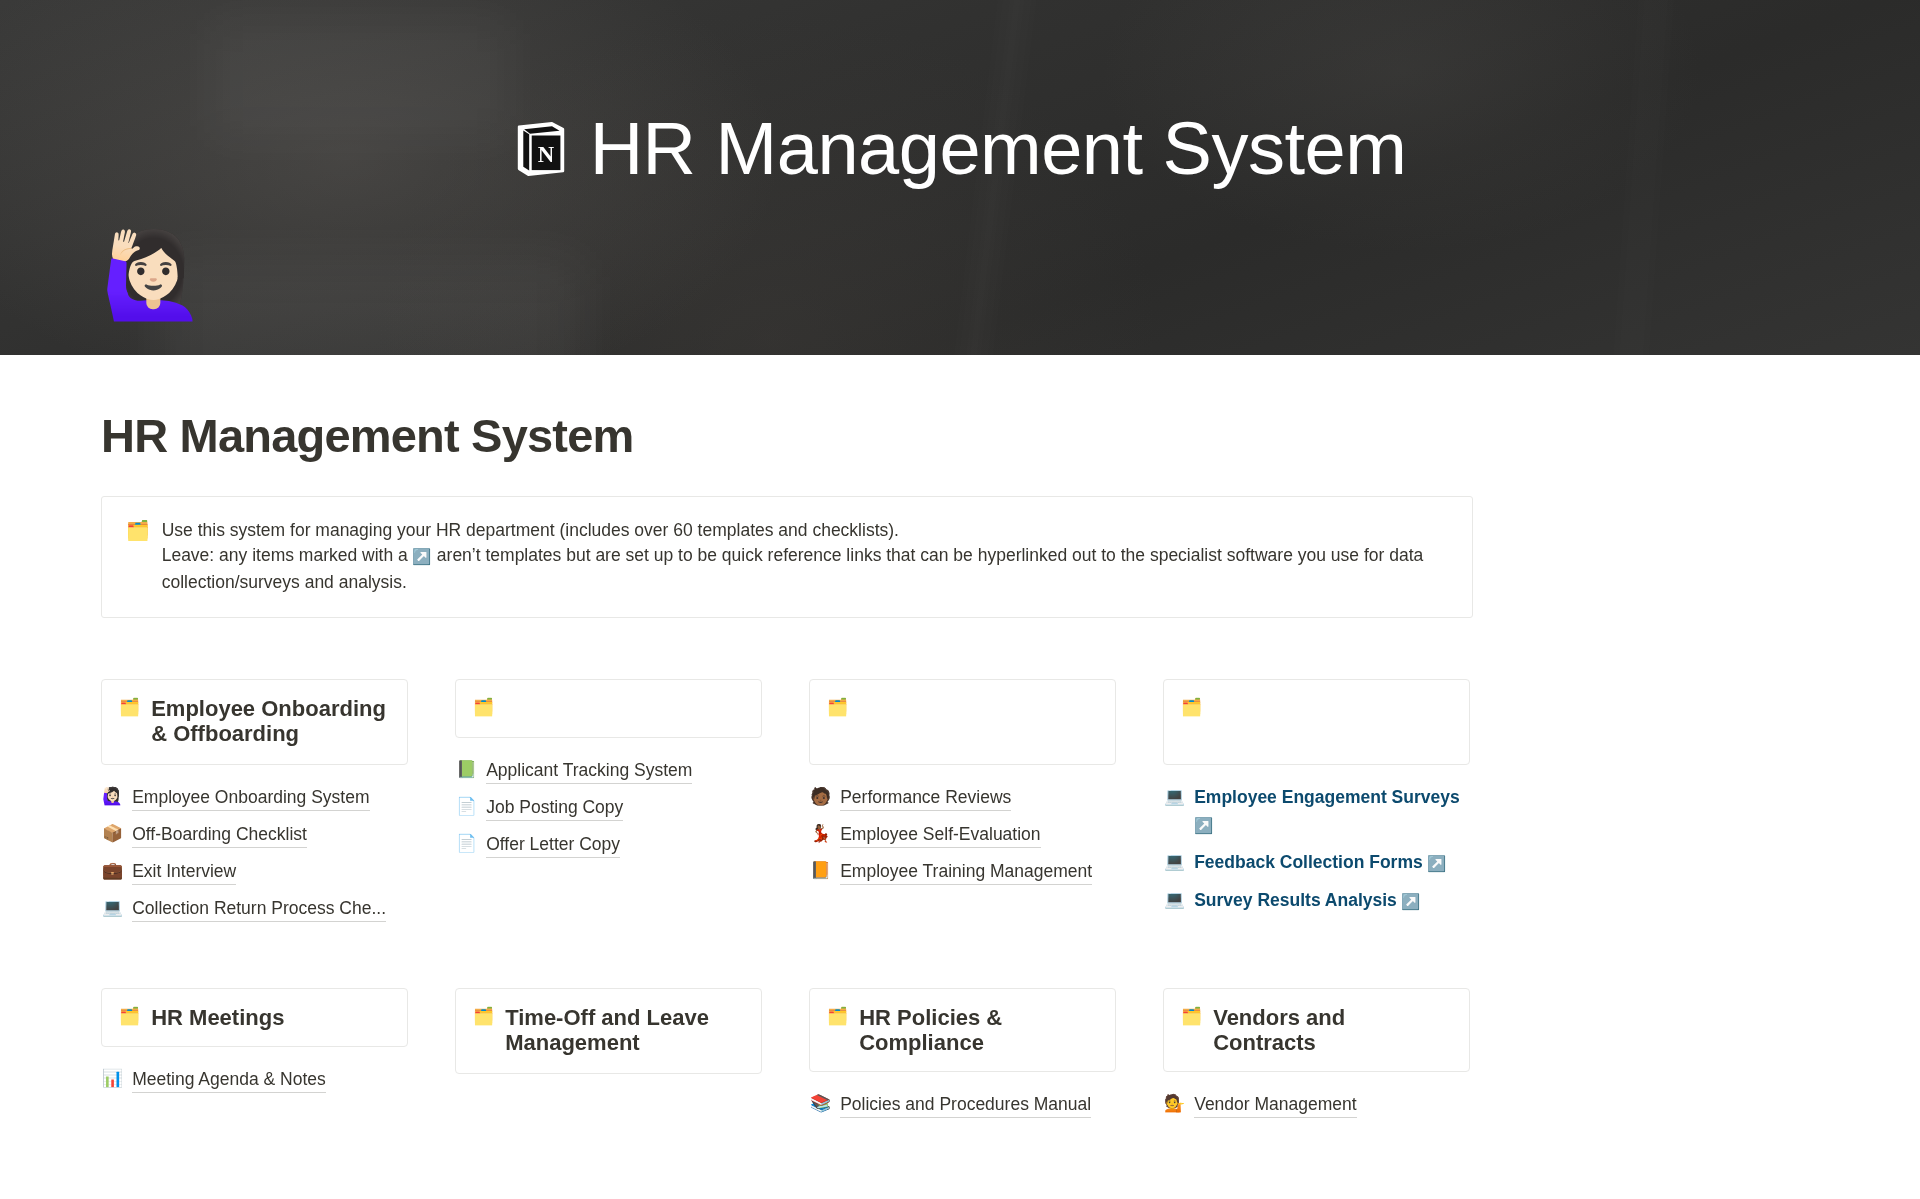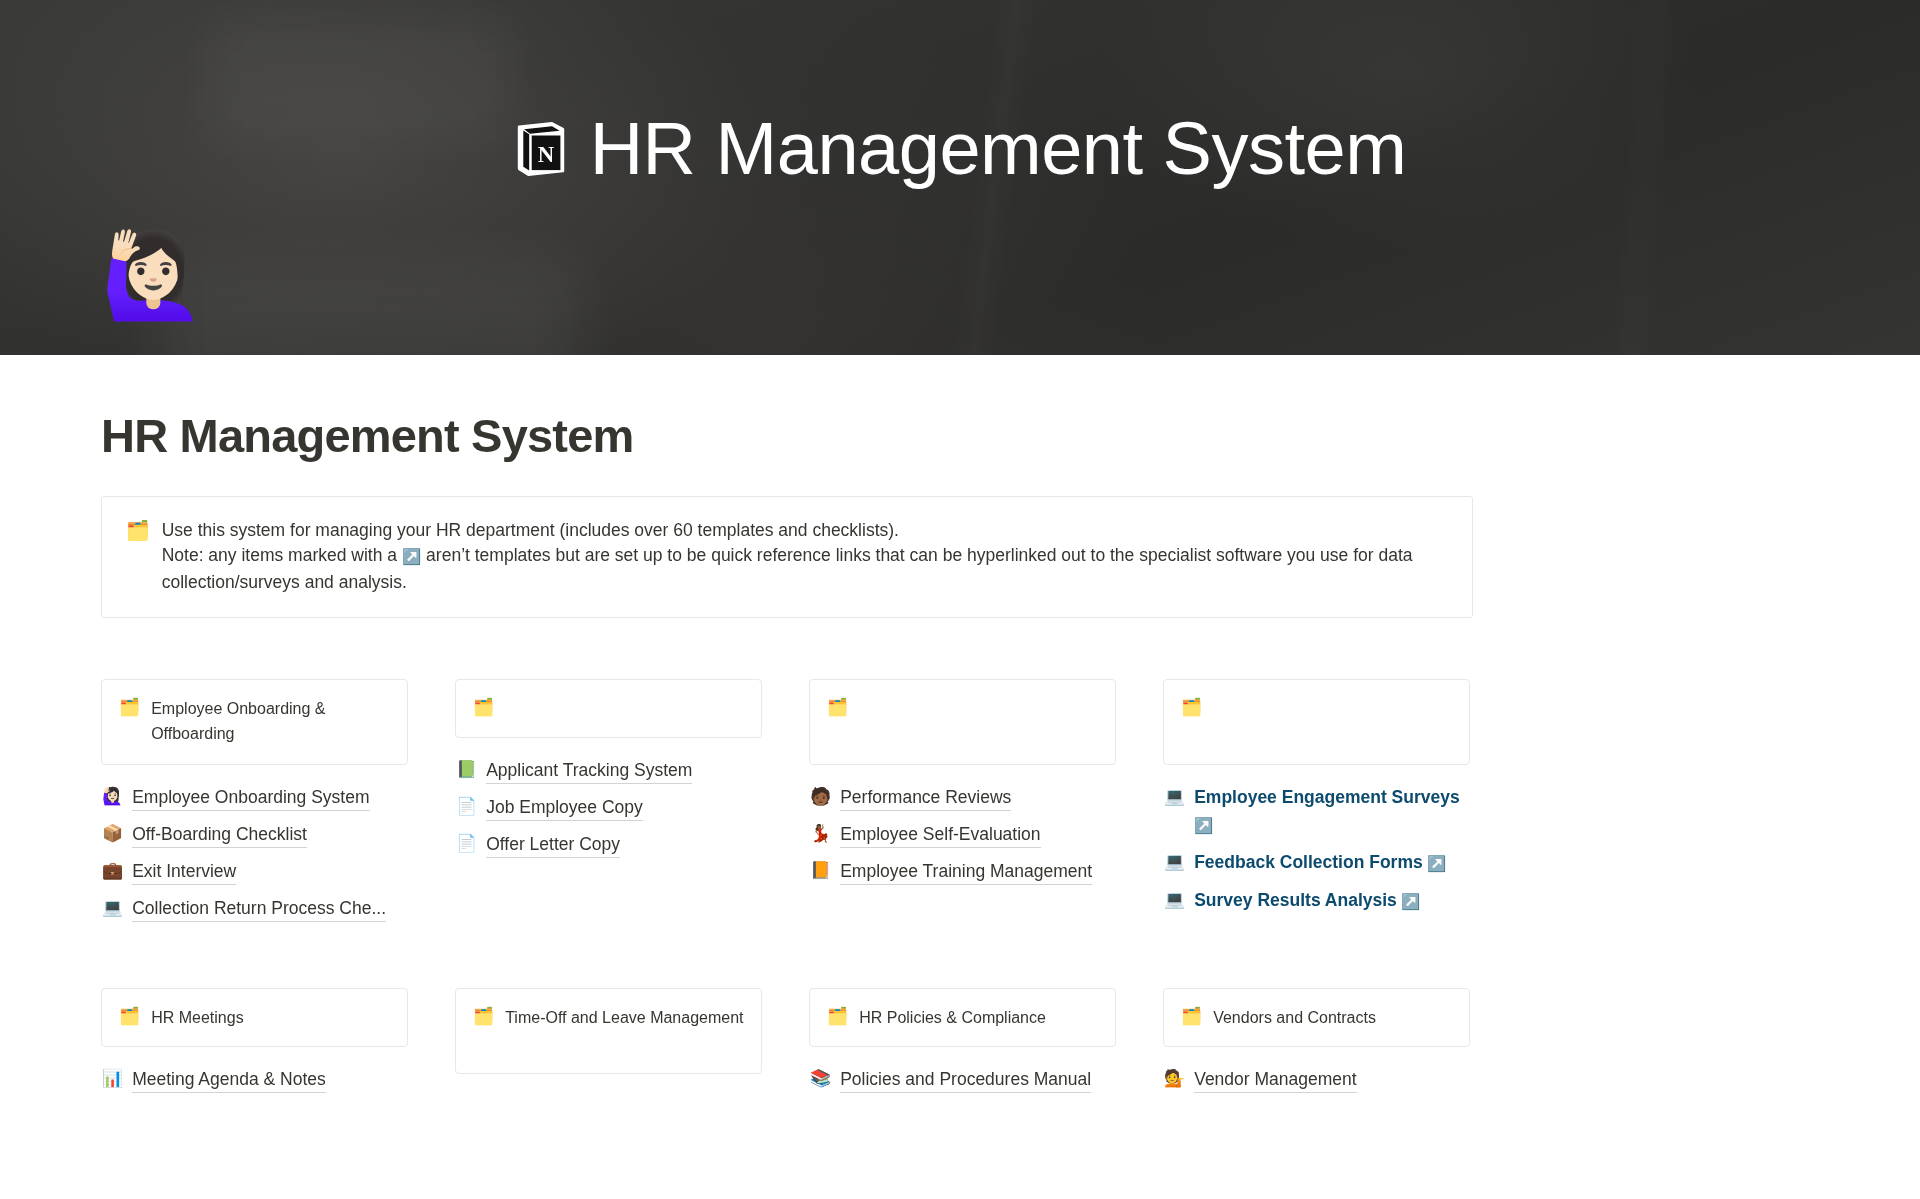--- a/index.html
+++ b/index.html
@@ -147,22 +147,22 @@
     min-height: 59px;
   }
   .card-tall { min-height: 86px; }
   .card-icon {
     font-size: 17px;
     line-height: 24px;
     flex: 0 0 auto;
     user-select: none;
   }
   .card-title {
-    font-size: 16px;
-    font-weight: 400;
+    font-size: 22px;
+    font-weight: 700;
     line-height: 25px;
     color: #37352f;
   }
 
   .links { margin-top: 14px; }
 
   .link-row {
     display: flex;
     align-items: flex-start;
     gap: 9px;
@@ -228,21 +228,21 @@
   <div class="page-inner">
 
     <div class="page-icon">🙋🏻‍♀️</div>
 
     <h1 class="page-title">HR Management System</h1>
 
     <div class="callout">
       <span class="callout-icon">🗂️</span>
       <div class="callout-text">
         <p>Use this system for managing your HR department (includes over 60 templates and checklists).</p>
-        <p><span>Note: any items marked with a</span> <span class="inline-emoji">↗️</span> <span>aren’t templates but are set up to be quick reference links that can be hyperlinked out to the specialist software you use for data collection/surveys and analysis.</span></p>
+        <p><span>Leave: any items marked with a</span> <span class="inline-emoji">↗️</span> <span>aren’t templates but are set up to be quick reference links that can be hyperlinked out to the specialist software you use for data collection/surveys and analysis.</span></p>
       </div>
     </div>
 
     <div class="grid" id="grid-row1">
         <div class="col">
           <div class="card card-tall">
             <span class="card-icon">🗂️</span>
             <span class="card-title">Employee Onboarding &amp; Offboarding</span>
           </div>
           <div class="links">
@@ -268,21 +268,21 @@
           <div class="card">
             <span class="card-icon">🗂️</span>
           </div>
           <div class="links">
             <div class="link-row">
               <span class="link-emoji">📗</span>
               <span class="link-text">Applicant Tracking System</span>
             </div>
             <div class="link-row">
               <span class="link-emoji">📄</span>
-              <span class="link-text">Job Employee Copy</span>
+              <span class="link-text">Job Posting Copy</span>
             </div>
             <div class="link-row">
               <span class="link-emoji">📄</span>
               <span class="link-text">Offer Letter Copy</span>
             </div>
           </div>
         </div>
         <div class="col">
           <div class="card card-tall">
             <span class="card-icon">🗂️</span>

